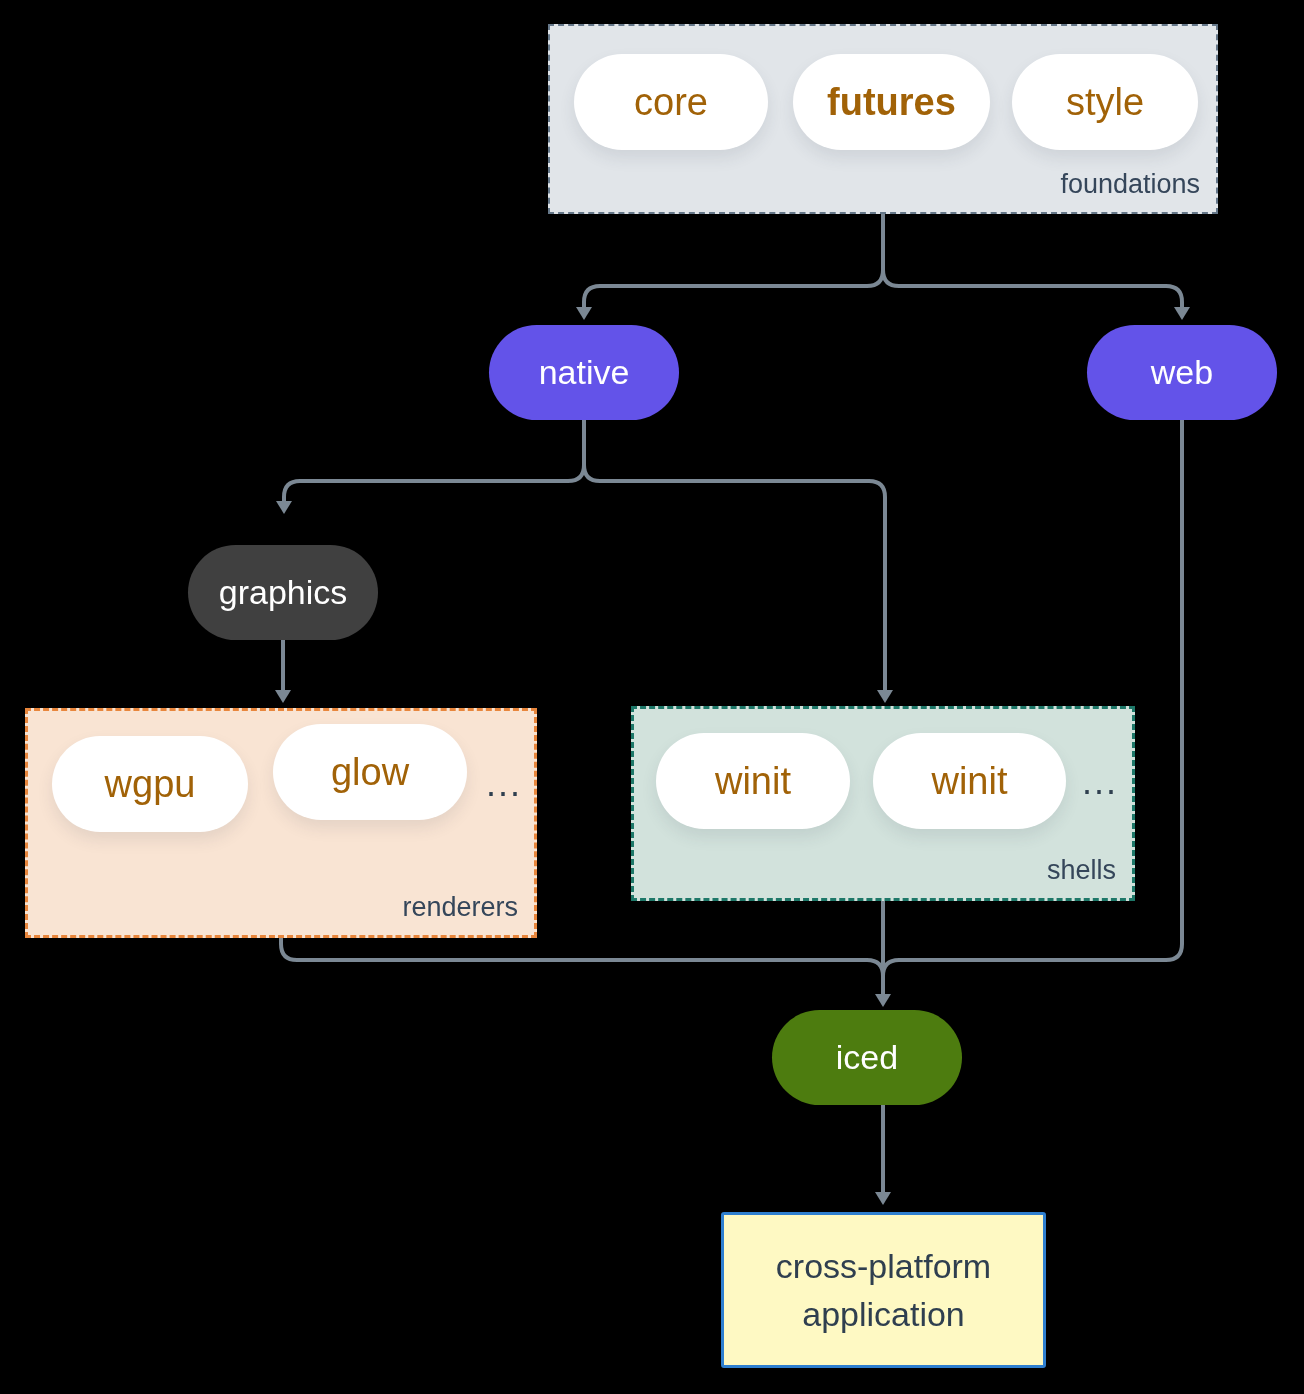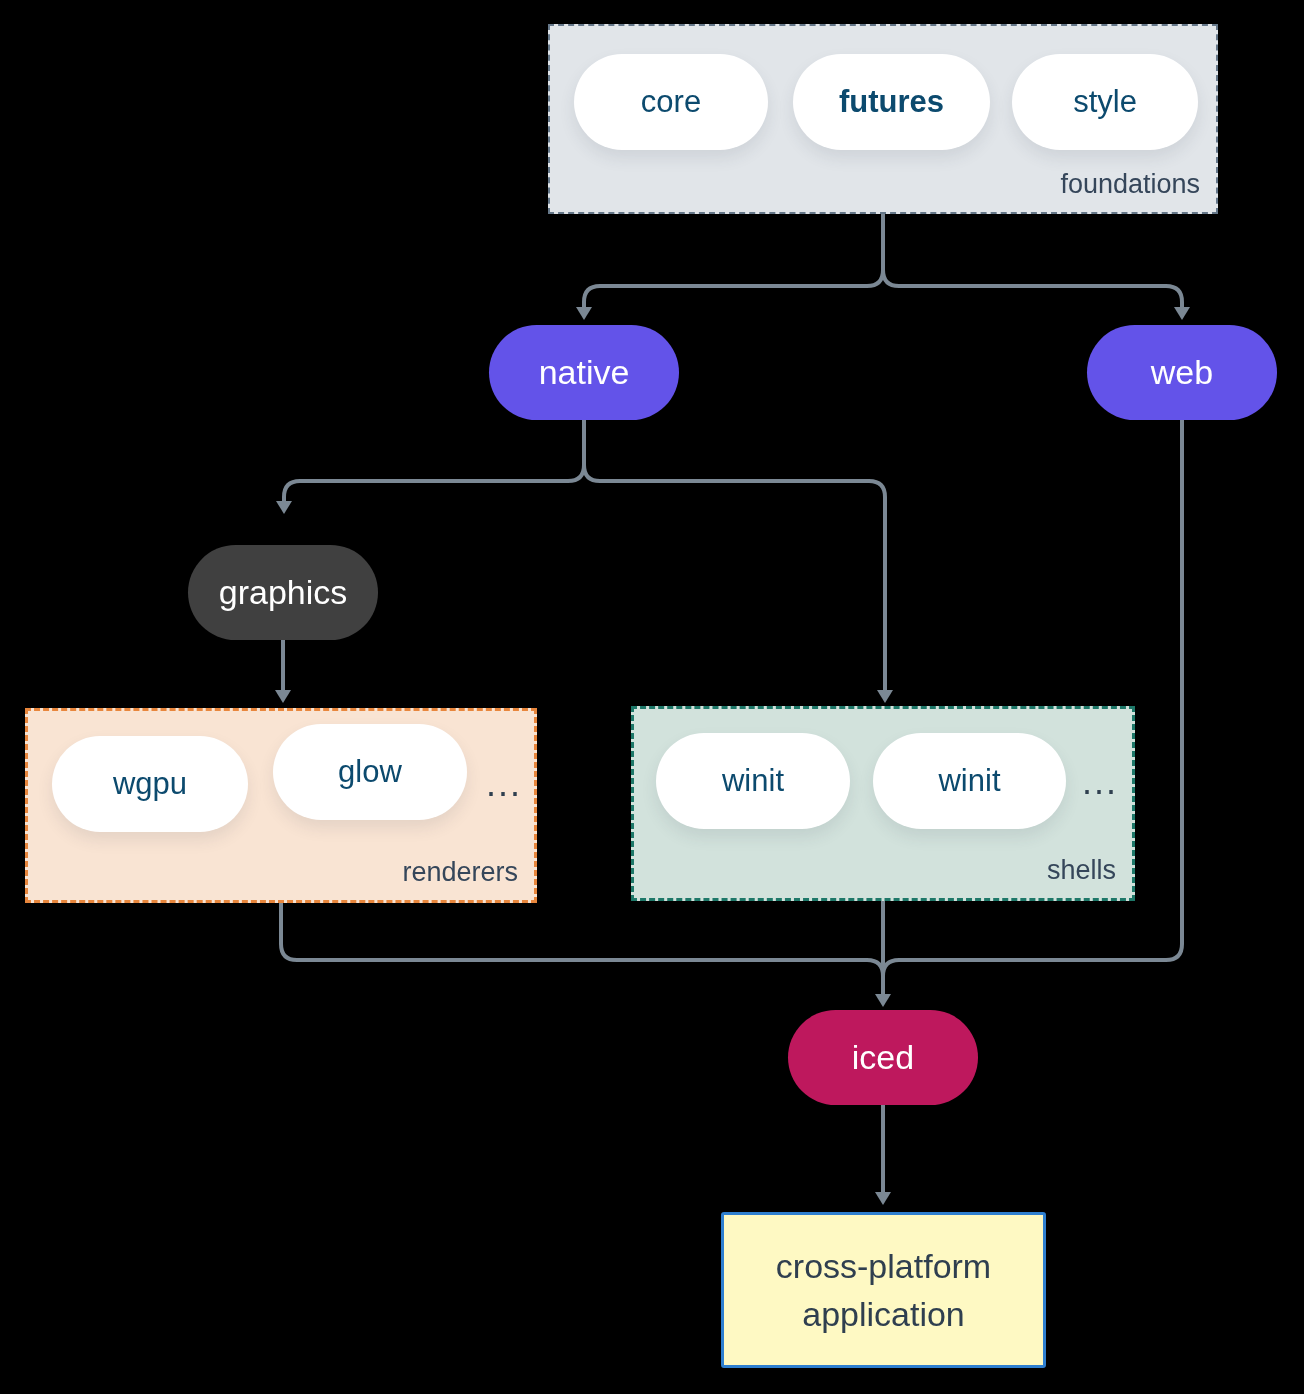--- a/index.html
+++ b/index.html
@@ -41,22 +41,22 @@
     color: #35465A;
   }
   .pill {
     position: absolute;
     height: 96px;
     background: #FFFFFF;
     border-radius: 48px;
     display: flex;
     align-items: center;
     justify-content: center;
-    font-size: 31px;
-    color: #0c4a6e;
+    font-size: 38px;
+    color: #a16207;
     box-shadow: 0 8px 16px rgba(45,62,80,0.10);
   }
   .ellipsis {
     position: absolute;
     font-size: 36px;
     color: #2F3F4F;
     letter-spacing: 2px;
   }
   .node {
     position: absolute;
@@ -79,40 +79,40 @@
   .p-futures { left: 243px; top: 28px; width: 197px; font-weight: bold; }
   .p-style   { left: 462px; top: 28px; width: 186px; }
   
   .n-native { left: 489px;  top: 325px; width: 190px; background: #6353E9; }
   .n-web    { left: 1087px; top: 325px; width: 190px; background: #6353E9; }
   
   .n-graphics { left: 188px; top: 545px; width: 190px; background: #404040; }
   
   .g-renderers {
     left: 25px; top: 708px;
-    width: 512px; height: 195px;
+    width: 512px; height: 230px;
     background: #F9E4D3;
     border: 3px dashed #E8863C;
   }
   .p-wgpu { left: 24px;  top: 25px; width: 196px; }
   .p-glow { left: 245px; top: 13px; width: 194px; }
   .g-renderers .ellipsis { left: 458px; top: 52px; }
   
   .g-shells {
     left: 631px; top: 706px;
     width: 504px; height: 195px;
     background: #D2E2DC;
     border: 3px dashed #1E7869;
     padding-left: 48px;
   }
   .p-winit  { left: 22px;  top: 24px; width: 194px; }
   .p-glutin { left: 239px; top: 24px; width: 193px; }
   .g-shells .ellipsis { left: 448px; top: 52px; }
   
-  .n-iced { left: 788px; top: 1010px; width: 190px; background: #be185d; }
+  .n-iced { left: 772px; top: 1010px; width: 190px; background: #4d7c0f; }
   
   .appbox {
     position: absolute;
     left: 721px; top: 1212px;
     width: 325px; height: 156px;
     box-sizing: border-box;
     background: #fef9c3;
     border: 3px solid #2E7FD0;
     border-radius: 3px;
     display: flex;

